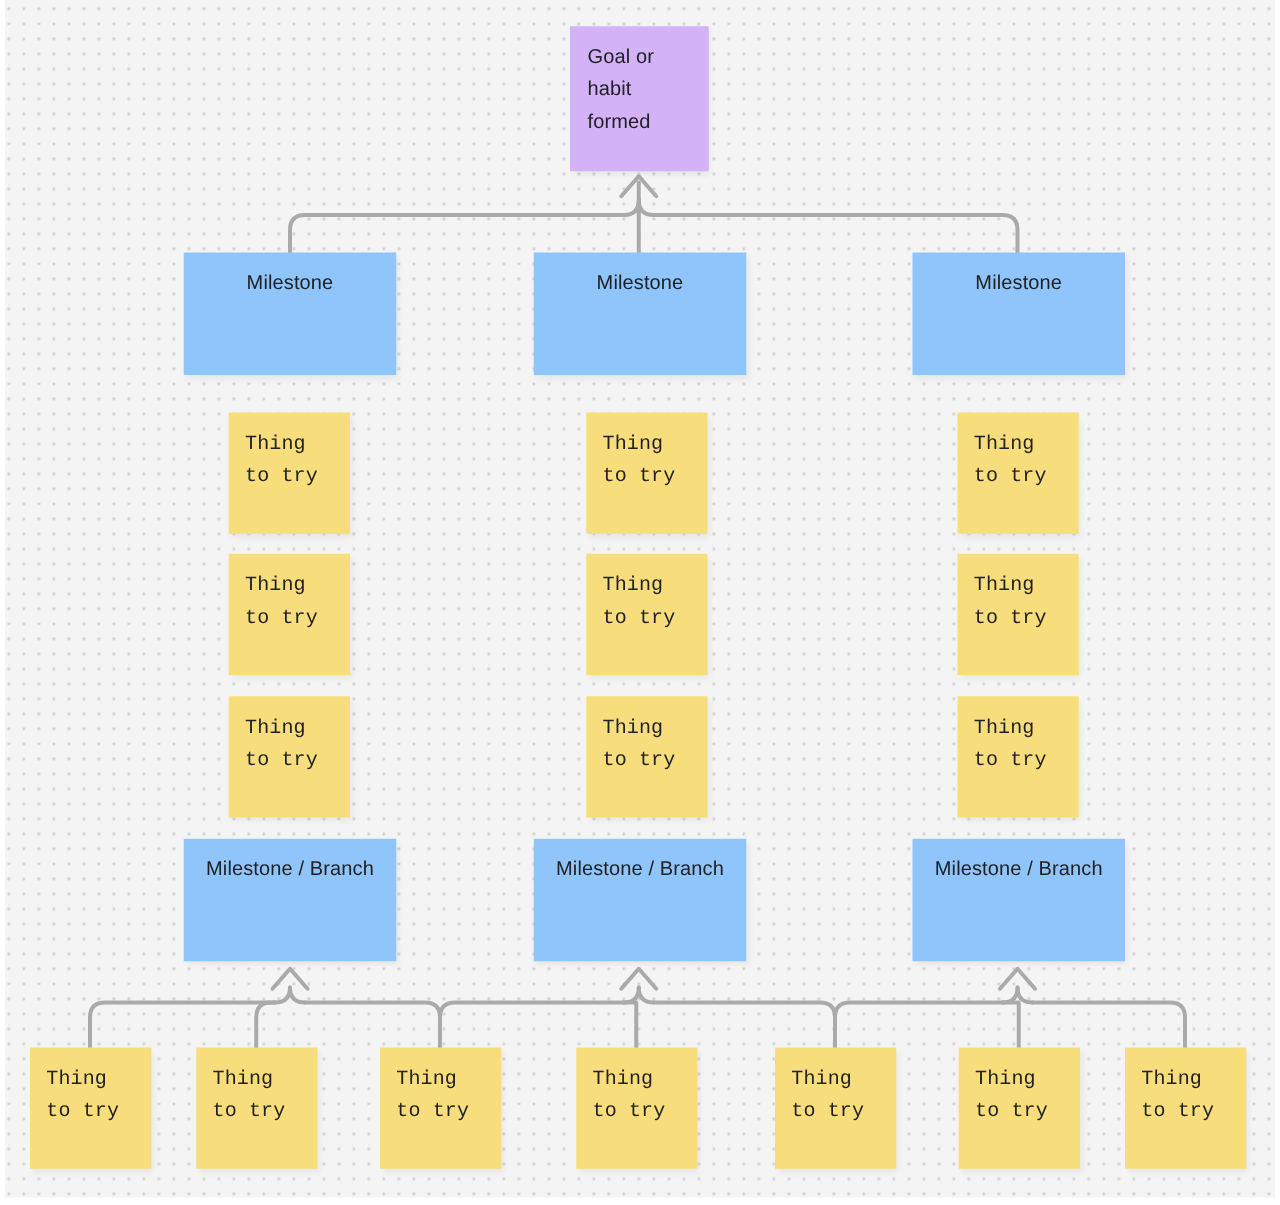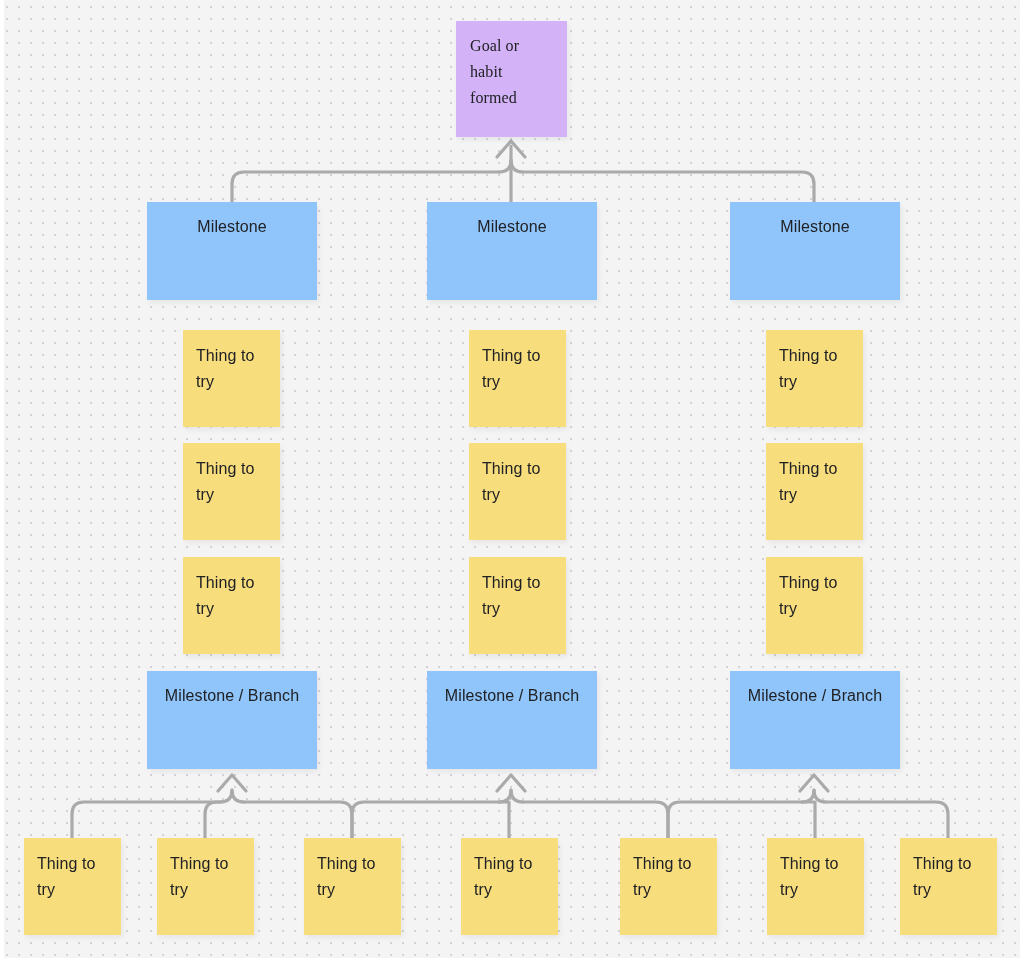--- a/index.html
+++ b/index.html
@@ -51,25 +51,25 @@
     box-sizing: border-box;
     padding: 12px 14px 10px 14px;
     font-size: 16px;
     line-height: 1.62;
     color: #202124;
     letter-spacing: 0.1px;
     white-space: pre-line;
     box-shadow: 2px 3px 5px rgba(0,0,0,0.055);
   }
 
-  .node.goal      { background: #d3b2f7; font-family: Liberation Serif, serif; }
+  .node.goal      { background: #d3b2f7; }
   .node.milestone { background: #8fc5fb; text-align: center; }
   .node.sticky    { background: #f8dd7c; }
 
-  .node.sticky { padding: 13px 13px 10px 13px; }
+  .node.sticky { padding: 13px 13px 10px 13px; font-family: Liberation Mono, monospace; }
 </style>
 </head>
 <body>
 
 <div id="board">
 
   <svg id="connectors" viewBox="0 0 1024 964" width="1024" height="964" aria-hidden="true">
     <g fill="none" stroke="#aaaaaa" stroke-width="3.2" stroke-linecap="round" stroke-linejoin="round">
 
       <path d="M 232,202 L 232,184 Q 232,172 244,172 L 499,172"></path>

